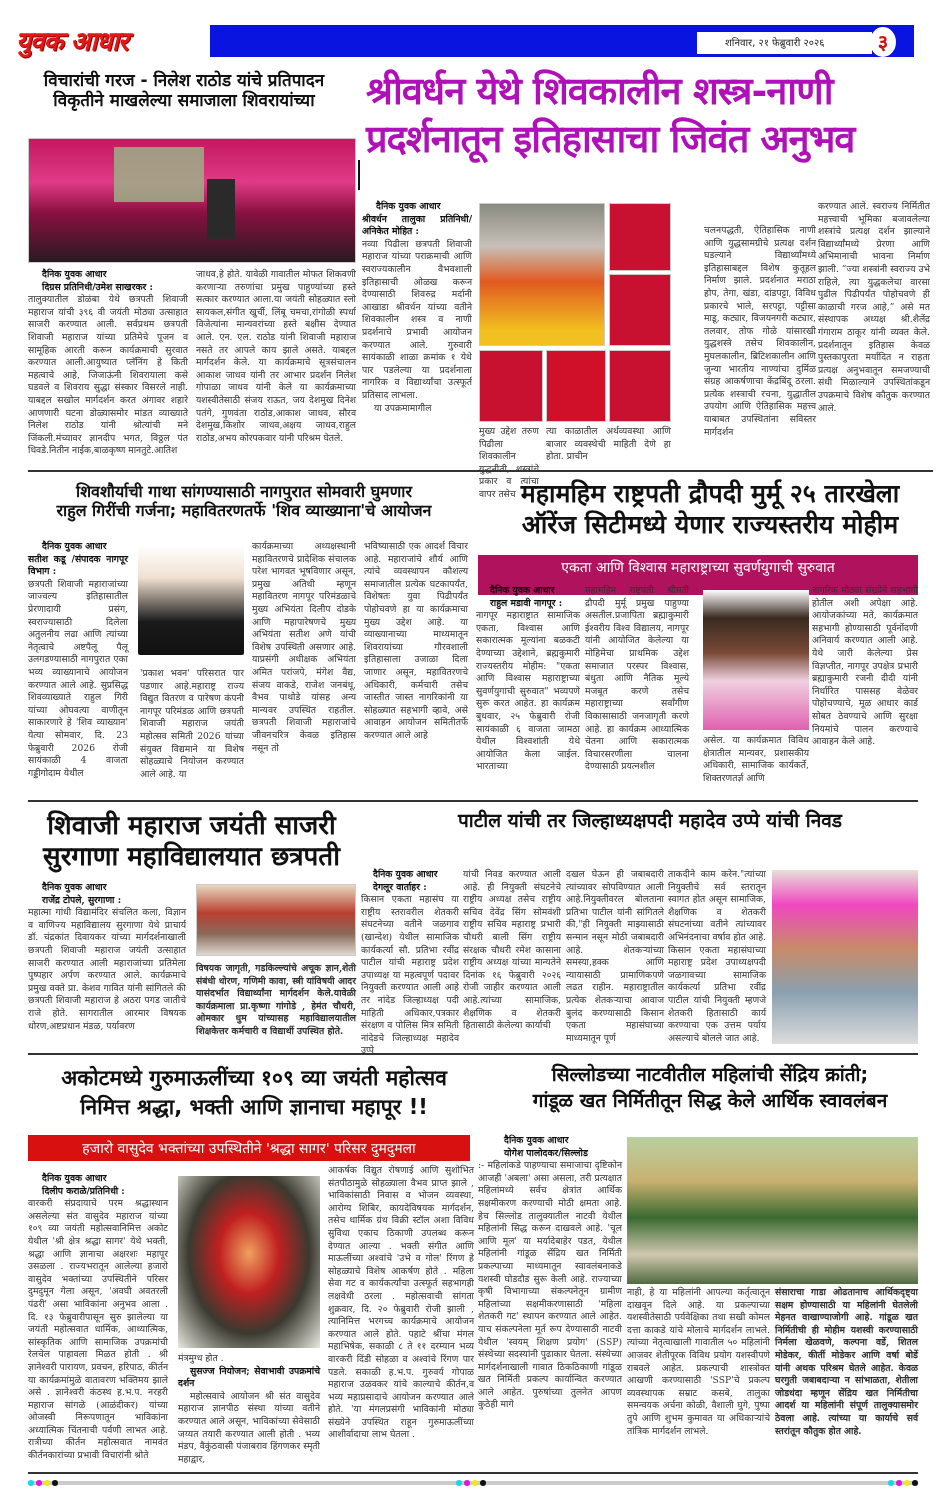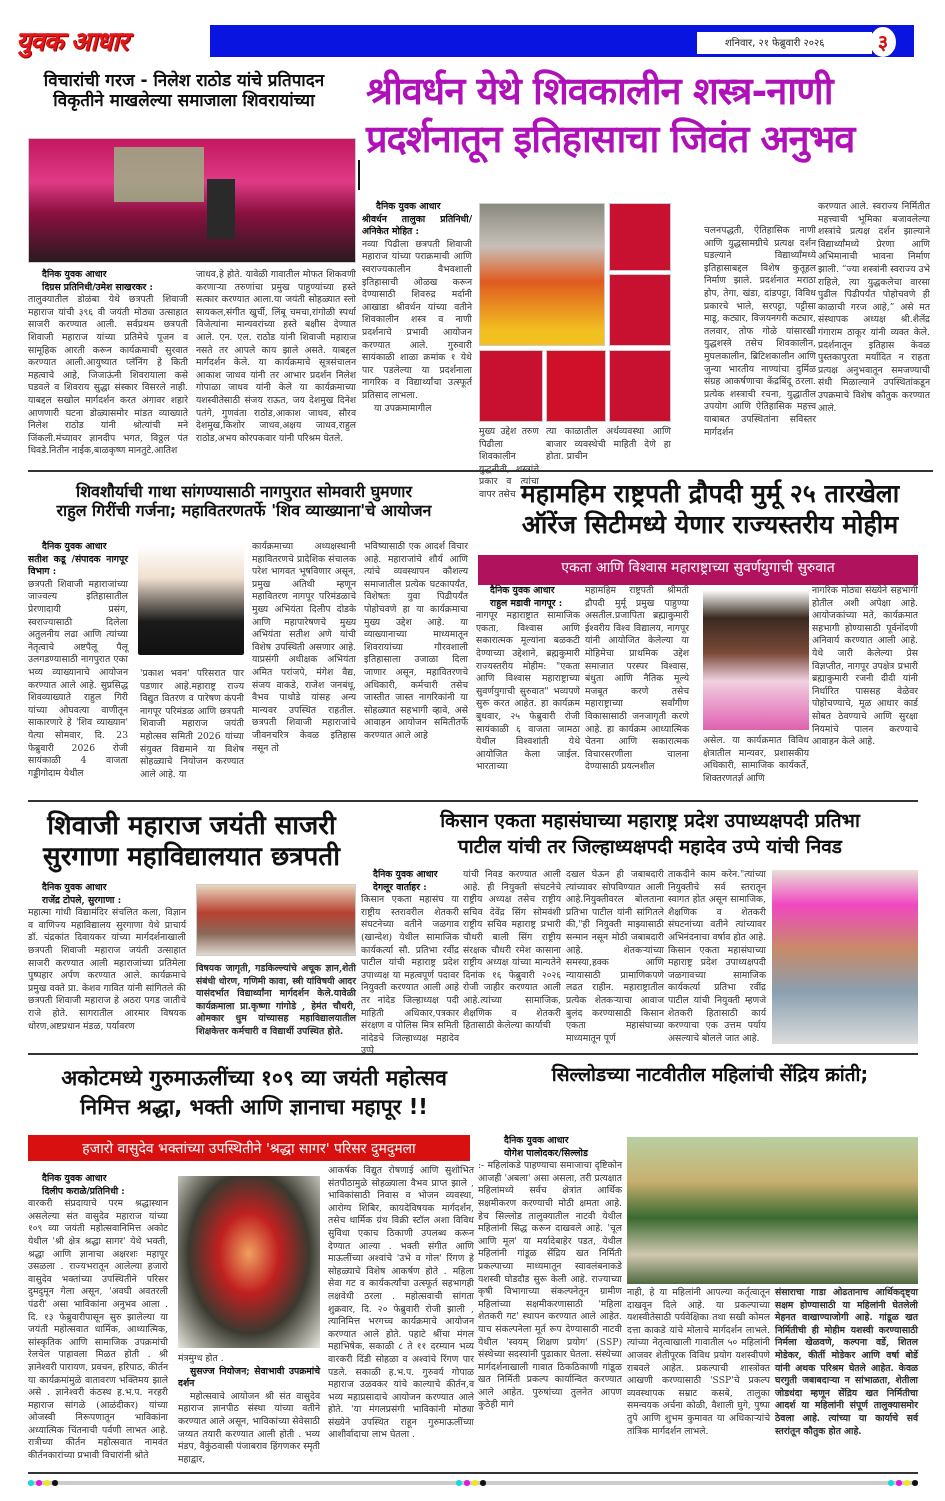--- a/index.html
+++ b/index.html
@@ -95,21 +95,21 @@
   <p style="text-indent:0">कार्यक्रमाच्या अध्यक्षस्थानी महावितरणचे प्रादेशिक संचालक परेश भागवत भूषविणार असून, प्रमुख अतिथी म्हणून महावितरण नागपूर परिमंडळाचे मुख्य अभियंता दिलीप दोडके आणि महापारेषणचे मुख्य अभियंता सतीश अणे यांची विशेष उपस्थिती असणार आहे. याप्रसंगी अधीक्षक अभियंता अमित परांजपे, मंगेश वैद्य, संजय वाकडे, राजेश जनबंधू, वैभव पाथोडे यांसह अन्य मान्यवर उपस्थित राहतील. छत्रपती शिवाजी महाराजांचे जीवनचरित्र केवळ इतिहास नसून तो</p>
 </div>
 <div class="abs body" style="left:364px;top:540px;width:104px;">
   <p style="text-indent:0">भविष्यासाठी एक आदर्श विचार आहे. महाराजांचे शौर्य आणि त्यांचे व्यवस्थापन कौशल्य समाजातील प्रत्येक घटकापर्यंत, विशेषतः युवा पिढीपर्यंत पोहोचवणे हा या कार्यक्रमाचा मुख्य उद्देश आहे. या व्याख्यानाच्या माध्यमातून शिवरायांच्या गौरवशाली इतिहासाला उजाळा दिला जाणार असून, महावितरणचे अधिकारी, कर्मचारी तसेच जास्तीत जास्त नागरिकांनी या सोहळ्यात सहभागी व्हावे, असे आवाहन आयोजन समितीतर्फे करण्यात आले आहे</p>
 </div>
 
 <div class="abs hl" style="left:475px;top:478px;width:470px;font-size:25px;line-height:1.25;">
   <div>महामहिम राष्ट्रपती द्रौपदी मुर्मू २५ तारखेला</div>
   <div>ऑरेंज सिटीमध्ये येणार राज्यस्तरीय मोहीम</div>
 </div>
-<div class="abs band" style="left:478px;top:555px;width:440px;height:30px;line-height:24px;background:#b0125e;">
+<div class="abs band" style="left:478px;top:555px;width:440px;height:40px;line-height:24px;background:#b0125e;">
   <span>एकता आणि विश्वास महाराष्ट्राच्या सुवर्णयुगाची सुरुवात</span>
 </div>
 <div class="abs body" style="left:476px;top:584px;width:104px;">
   <div class="by" style="text-indent:14px">दैनिक युवक आधार</div>
   <div class="by" style="text-indent:14px">राहुल मडावी नागपूर :</div>
   <p style="text-indent:0">नागपूर महाराष्ट्रात सामाजिक एकता, विश्वास आणि सकारात्मक मूल्यांना बळकटी देण्याच्या उद्देशाने, ब्रह्मकुमारी राज्यस्तरीय मोहीम: "एकता आणि विश्वास महाराष्ट्राच्या सुवर्णयुगाची सुरुवात" भव्यपणे सुरू करत आहेत. हा कार्यक्रम बुधवार, २५ फेब्रुवारी रोजी सायंकाळी ६ वाजता जामठा येथील विश्वशांती येथे आयोजित केला जाईल. भारताच्या</p>
 </div>
 <div class="abs body" style="left:585px;top:584px;width:104px;">
   <p style="text-indent:0">महामहिम राष्ट्रपती श्रीमती द्रौपदी मुर्मू प्रमुख पाहुण्या असतील.प्रजापिता ब्रह्माकुमारी ईश्वरीय विश्व विद्यालय, नागपूर यांनी आयोजित केलेल्या या मोहिमेचा प्राथमिक उद्देश समाजात परस्पर विश्वास, बंधुता आणि नैतिक मूल्ये मजबूत करणे तसेच महाराष्ट्राच्या सर्वांगीण विकासासाठी जनजागृती करणे आहे. हा कार्यक्रम आध्यात्मिक चेतना आणि सकारात्मक विचारसरणीला चालना देण्यासाठी प्रयत्नशील</p>
 </div>
@@ -130,21 +130,20 @@
   <div class="by" style="text-indent:14px">दैनिक युवक आधार</div>
   <div class="by" style="text-indent:14px">राजेंद्र टोपले, सुरगाणा :</div>
   <p style="text-indent:0">महात्मा गांधी विद्यामंदिर संचलित कला, विज्ञान व वाणिज्य महाविद्यालय सुरगाणा येथे प्राचार्य डॉ. चंद्रकांत दिवायकर यांच्या मार्गदर्शनाखाली छत्रपती शिवाजी महाराज जयंती उत्साहात साजरी करण्यात आली महाराजांच्या प्रतिमेला पुष्पहार अर्पण करण्यात आले. कार्यक्रमाचे प्रमुख वक्ते प्रा. केशव गावित यांनी सांगितले की छत्रपती शिवाजी महाराज हे अठरा पगड जातीचे राजे होते. सागरातील आरमार विषयक धोरण,अष्टप्रधान मंडळ, पर्यावरण</p>
 </div>
 <div class="abs img" style="left:196px;top:884px;width:160px;height:72px;background:linear-gradient(180deg,#e8d8c0 0%,#b84030 40%,#8a6a5a 70%,#e0d8d0 100%);"></div>
 <div class="abs body" style="left:196px;top:962px;width:160px;font-weight:bold;">
   <p style="text-indent:0">विषयक जागृती, गडकिल्ल्यांचे अचूक ज्ञान,शेती संबंधी धोरण, गणिमी कावा, स्त्री यांविषयी आदर यासंदर्भात विद्यार्थ्यांना मार्गदर्शन केले.यावेळी कार्यक्रमाला प्रा.कृष्णा गांगोडे , हेमंत चौधरी, ओमकार धुम यांच्यासह महाविद्यालयातील शिक्षकेत्तर कर्मचारी व विद्यार्थी उपस्थित होते.</p>
 </div>
 
 <div class="abs hl" style="left:370px;top:808px;width:560px;font-size:19px;line-height:1.35;">
-  <div>किसान एकता महासंघाच्या महाराष्ट्र प्रदेश उपाध्यक्षपदी प्रतिभा</div>
   <div>पाटील यांची तर जिल्हाध्यक्षपदी महादेव उप्पे यांची निवड</div>
 </div>
 <div class="abs body" style="left:361px;top:868px;width:98px;">
   <div class="by" style="text-indent:12px">दैनिक युवक आधार</div>
   <div class="by" style="text-indent:12px">देगलूर वार्ताहर :</div>
   <p style="text-indent:0">किसान एकता महासंघ या राष्ट्रीय स्तरावरील शेतकरी संघटनेच्या वतीने जळगाव (खान्देश) येथील सामाजिक कार्यकर्त्या सौ. प्रतिभा रवींद्र पाटील यांची महाराष्ट्र प्रदेश उपाध्यक्ष या महत्वपूर्ण पदावर नियुक्ती करण्यात आली आहे तर नांदेड जिल्हाध्यक्ष पदी माहिती अधिकार,पत्रकार संरक्षण व पोलिस मित्र समिती नांदेडचे जिल्हाध्यक्ष महादेव उप्पे</p>
 </div>
 <div class="abs body" style="left:463px;top:868px;width:98px;">
   <p style="text-indent:0">यांची निवड करण्यात आली आहे. ही नियुक्ती संघटनेचे राष्ट्रीय अध्यक्ष तसेच राष्ट्रीय सचिव देवेंद्र सिंग सोमवंशी राष्ट्रीय सचिव महाराष्ट्र प्रभारी चौधरी बाली सिंग राष्ट्रीय संरक्षक चौधरी रमेश कासाना राष्ट्रीय अध्यक्ष यांच्या मान्यतेने दिनांक १६ फेब्रुवारी २०२६ रोजी जाहीर करण्यात आली आहे.त्यांच्या सामाजिक, शैक्षणिक व शेतकरी हितासाठी केलेल्या कार्याची</p>
 </div>
@@ -174,20 +173,21 @@
   <div>मंत्रमुग्ध होत .</div>
   <div class="by" style="text-indent:12px">सुसज्ज नियोजन; सेवाभावी उपक्रमांचे दर्शन</div>
   <p>महोत्सवाचे आयोजन श्री संत वासुदेव महाराज ज्ञानपीठ संस्था यांच्या वतीने करण्यात आले असून, भाविकांच्या सेवेसाठी जय्यत तयारी करण्यात आली होती . भव्य मंडप, वैकुंठवासी पंजाबराव हिंगणकर स्मृती महाद्वार,</p>
 </div>
 <div class="abs body" style="left:328px;top:1164px;width:146px;">
   <p style="text-indent:0">आकर्षक विद्युत रोषणाई आणि सुशोभित संतपीठामुळे सोहळ्याला वैभव प्राप्त झाले , भाविकांसाठी निवास व भोजन व्यवस्था, आरोग्य शिबिर, कायदेविषयक मार्गदर्शन, तसेच धार्मिक ग्रंथ विक्री स्टॉल अशा विविध सुविधा एकाच ठिकाणी उपलब्ध करून देण्यात आल्या . भक्ती संगीत आणि माऊलींच्या अश्वांचे 'उभे व गोल' रिंगण हे सोहळ्याचे विशेष आकर्षण होते . महिला सेवा गट व कार्यकर्त्यांचा उत्स्फूर्त सहभागही लक्षवेधी ठरला . महोत्सवाची सांगता शुक्रवार, दि. २० फेब्रुवारी रोजी झाली , त्यानिमित्त भरगच्च कार्यक्रमाचे आयोजन करण्यात आले होते. पहाटे श्रींचा मंगल महाभिषेक, सकाळी ८ ते ११ दरम्यान भव्य वारकरी दिंडी सोहळा व अश्वांचे रिंगण पार पडले. सकाळी ह.भ.प. गुरुवर्य गोपाळ महाराज उळवकर यांचे काल्याचे कीर्तन,व भव्य महाप्रसादाचे आयोजन करण्यात आले होते. 'या मंगलप्रसंगी भाविकांनी मोठ्या संख्येने उपस्थित राहून गुरुमाऊलींच्या आशीर्वादाचा लाभ घेतला .</p>
 </div>
 
 <div class="abs hl" style="left:490px;top:1062px;width:440px;font-size:19px;line-height:1.35;">
   <div>सिल्लोडच्या नाटवीतील महिलांची सेंद्रिय क्रांती;</div>
+  <div>गांडूळ खत निर्मितीतून सिद्ध केले आर्थिक स्वावलंबन</div>
 </div>
 <div class="abs body" style="left:478px;top:1134px;width:144px;">
   <div class="by" style="text-indent:26px">दैनिक युवक आधार</div>
   <div class="by" style="text-indent:26px">योगेश पालोदकर/सिल्लोड</div>
   <p style="text-indent:0">:- महिलांकडे पाहण्याचा समाजाचा दृष्टिकोन आजही 'अबला' असा असला, तरी प्रत्यक्षात महिलांमध्ये सर्वच क्षेत्रांत आर्थिक सक्षमीकरण करण्याची मोठी क्षमता आहे. हेच सिल्लोड तालुक्यातील नाटवी येथील महिलांनी सिद्ध करून दाखवले आहे. 'चूल आणि मूल' या मर्यादेबाहेर पडत, येथील महिलांनी गांडूळ सेंद्रिय खत निर्मिती प्रकल्पाच्या माध्यमातून स्वावलंबनाकडे यशस्वी घोडदौड सुरू केली आहे. राज्याच्या कृषी विभागाच्या संकल्पनेतून ग्रामीण महिलांच्या सक्षमीकरणासाठी 'महिला शेतकरी गट' स्थापन करण्यात आले आहेत. याच संकल्पनेला मूर्त रूप देण्यासाठी नाटवी येथील 'स्वयम् शिक्षण प्रयोग' (SSP) संस्थेच्या सदस्यांनी पुढाकार घेतला. संस्थेच्या मार्गदर्शनाखाली गावात ठिकठिकाणी गांडूळ खत निर्मिती प्रकल्प कार्यान्वित करण्यात आले आहेत. पुरुषांच्या तुलनेत आपण कुठेही मागे</p>
 </div>
 <div class="abs" style="left:627px;top:1137px;width:291px;height:147px;background:linear-gradient(180deg,#b8d0a0 0%,#c8b070 30%,#3a6a30 55%,#d0c8b0 80%,#506a40 100%);"></div>
 <div class="abs body" style="left:627px;top:1286px;width:143px;">
   <p style="text-indent:0">नाही, हे या महिलांनी आपल्या कर्तृत्वातून दाखवून दिले आहे. या प्रकल्पाच्या यशस्वीतेसाठी पर्यवेक्षिका तथा सखी कोमल दत्ता काकडे यांचे मोलाचे मार्गदर्शन लाभले. त्यांच्या नेतृत्वाखाली गावातील ५० महिलांनी आजवर शेतीपूरक विविध प्रयोग यशस्वीपणे राबवले आहेत. प्रकल्पाची शास्त्रोक्त आखणी करण्यासाठी 'SSP'चे प्रकल्प व्यवस्थापक सम्राट कसबे, तालुका समन्वयक अर्चना कोळी, वैशाली घुगे, पुष्पा तुपे आणि शुभम कुमावत या अधिकाऱ्यांचे तांत्रिक मार्गदर्शन लाभले.</p>
 </div>

